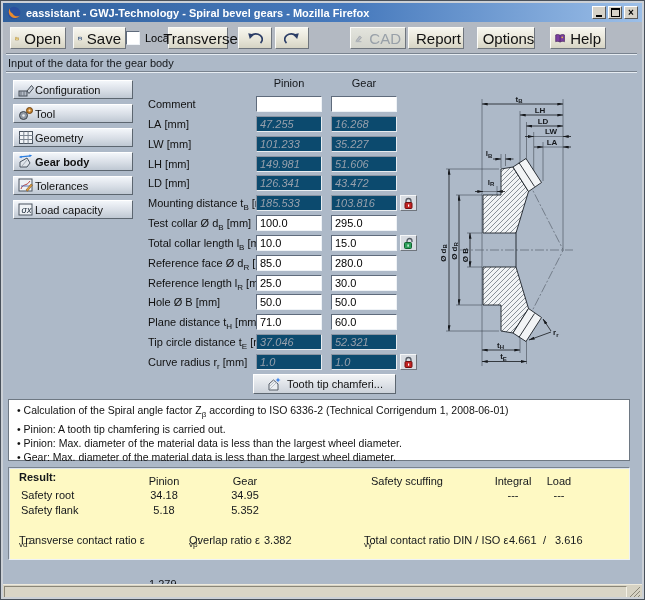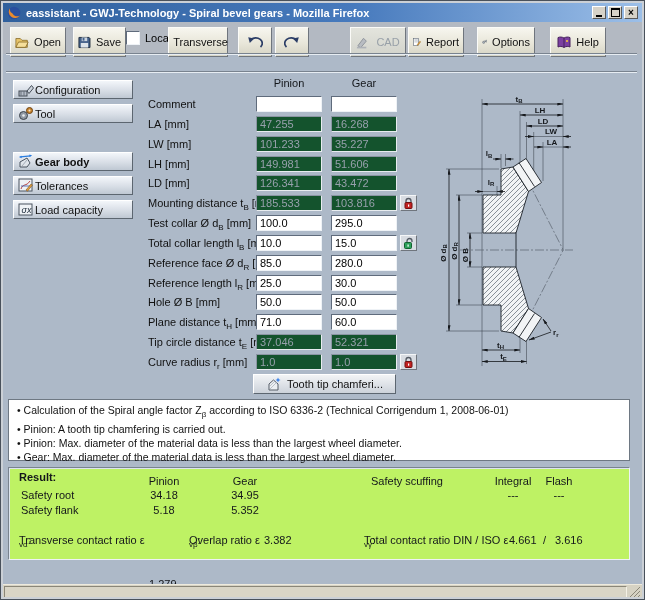--- a/index.html
+++ b/index.html
@@ -14,24 +14,24 @@
     display:flex;align-items:center;padding:0 4px;box-sizing:border-box;}
   .title{color:#fff;font-weight:bold;font-size:11px;margin-left:5px;white-space:nowrap;}
   .winbtns{margin-left:auto;display:flex;gap:2px;}
   .wbtn{width:14px;height:13px;background:#d6d2c8;border:1px solid;border-color:#fff #5a5a5a #5a5a5a #fff;
     display:flex;align-items:center;justify-content:center;padding:0;font-size:10px;font-weight:bold;line-height:1;cursor:default;}
   .g-min{width:6px;height:2px;background:#000;margin-top:6px;}
   .g-max{width:7px;height:6px;border:1px solid #000;border-top-width:2px;}
 
   
   .toolband{position:absolute;left:3px;top:22px;right:3px;height:32px;background:#b3b9c2;}
-  .tbtn{position:absolute;top:27px;height:30px;box-sizing:border-box;
+  .tbtn{position:absolute;top:27px;height:22px;box-sizing:border-box;
     background:linear-gradient(180deg,#f7f6ef 0%,#e8e6d9 55%,#d6d4c4 100%);
     border:1px solid;border-color:#fbfbf8 #6f757d #6f757d #fbfbf8;
-    display:flex;align-items:center;justify-content:center;gap:5px;font-size:11px;color:#111;padding:0 4px;cursor:default;}
+    display:flex;align-items:center;justify-content:center;gap:5px;font-size:15px;color:#111;padding:0 4px;cursor:default;}
   .tbtn.dis{color:#98a0a8;background:linear-gradient(180deg,#e3e4dd,#d2d3cb);}
   .localwrap{position:absolute;top:27px;left:126px;height:22px;display:flex;align-items:center;gap:5px;}
   .cbox{width:12px;height:12px;background:#fff;border:1px solid;border-color:#5f6b7c #eef2f6 #eef2f6 #5f6b7c;display:inline-block;}
 
   .groove{position:absolute;left:6px;right:8px;height:0;border-top:1px solid #79838f;border-bottom:1px solid #e7edf3;}
   .sechead{position:absolute;left:8px;top:57px;font-size:11px;color:#14171b;}
 
   
   .sbtn{position:absolute;left:13px;width:120px;height:19px;box-sizing:border-box;
     background:linear-gradient(180deg,#f3f6fa 0%,#d8dee6 55%,#bfc8d3 100%);
@@ -42,21 +42,21 @@
   .sbtn.active .slab{font-weight:bold;}
 
   
   .colhead{position:absolute;top:77px;width:66px;text-align:center;color:#14171b;}
   .frow{position:absolute;left:148px;width:275px;height:18px;}
   .flabel{position:absolute;left:0;top:2px;color:#111;white-space:nowrap;}
   .flabel sub, .rsub{font-size:8px;}
   .fin{position:absolute;top:0;width:66px;height:16px;box-sizing:border-box;font-family:inherit;font-size:11px;
     padding:0 3px;background:#fff;color:#000;border:1px solid;border-color:#5f6b7c #eef2f6 #eef2f6 #5f6b7c;}
   .fin.pin{left:108px;} .fin.gin{left:183px;}
-  .fin.dis{background:#14532d;color:#97a0ac;border-color:#8b95a3 #e8ecf0 #e8ecf0 #8b95a3;}
+  .fin.dis{background:#0c4a6e;color:#97a0ac;border-color:#8b95a3 #e8ecf0 #e8ecf0 #8b95a3;font-style:italic;}
   .lockbtn{position:absolute;left:252px;top:0;width:17px;height:16px;box-sizing:border-box;background:#d8dce2;
     border:1px solid;border-color:#f4f6f8 #6f757d #6f757d #f4f6f8;padding:0;display:flex;align-items:center;justify-content:center;}
   .chamferbtn{position:absolute;left:253px;top:374px;width:143px;height:20px;box-sizing:border-box;
     background:linear-gradient(180deg,#f2f4f6,#ccd2da);border:1px solid;border-color:#fff #5c6670 #5c6670 #fff;
     display:flex;align-items:center;justify-content:center;gap:6px;font-size:11px;color:#111;}
 
   
   .diagram{position:absolute;left:433px;top:85px;width:210px;height:310px;}
   .diagram .e{stroke:#39404a;stroke-width:0.55;}
   .diagram .d{stroke:#15181c;stroke-width:0.8;}
@@ -65,21 +65,21 @@
   .diagram text{font-family:"Liberation Sans",sans-serif;font-size:8px;font-weight:bold;fill:#15181c;}
   .diagram .ts{font-size:6px;}
 
   
   .notes{position:absolute;left:8px;top:399px;width:622px;height:62px;box-sizing:border-box;background:#fff;
     border:1px solid #6e7883;}
   .note{position:absolute;left:8px;font-size:10.5px;color:#111;white-space:nowrap;}
   .note sub{font-size:8px;}
 
   
-  .results{position:absolute;left:8px;top:467px;width:622px;height:93px;box-sizing:border-box;background:#bef264;
+  .results{position:absolute;left:8px;top:467px;width:622px;height:93px;box-sizing:border-box;background:#fef9c3;
     border:1px solid;border-color:#79838f #eef2f6 #eef2f6 #79838f;box-shadow:inset 1px 1px 0 #dde5ee;}
   .results span{position:absolute;white-space:nowrap;color:#14171b;}
   .rc{width:60px;text-align:center;}
   .rtitle{font-weight:bold;}
 
   
   .statusband{position:absolute;left:3px;right:3px;top:584px;height:13px;background:#d6d2c3;border-top:1px solid #eeeadd;}
   .statusfield{position:absolute;left:1px;top:1px;width:621px;height:10px;background:#d9d5c6;
     border:1px solid;border-color:#8a8678 #f4f1e6 #f4f1e6 #8a8678;}
   .grip{position:absolute;right:2px;top:1px;width:12px;height:11px;}
@@ -181,20 +181,21 @@
   <button class="tbtn" style="left:550px;width:56px;">
     <svg width="14" height="13" viewBox="0 0 14 13">
       <path d="M7,2 C5,0.8 2.5,0.8 1,1.6 V11 C2.5,10.2 5,10.2 7,11.4 C9,10.2 11.5,10.2 13,11 V1.6 C11.5,0.8 9,0.8 7,2 Z" fill="#7b3fa0" stroke="#46215c"></path>
       <line x1="7" y1="2" x2="7" y2="11.4" stroke="#46215c"></line>
       <circle cx="10" cy="5" r="1.1" fill="#f2c13c"></circle>
     </svg>
       <span>Help</span>
   </button>
 
   <div class="groove" style="top:53px;"></div>
+  <div class="sechead">Input of the data for the gear body</div>
   <div class="groove" style="top:71px;"></div>
 
   <button class="sbtn" style="top:80px;">
     <span class="sic">
       <svg width="16" height="15" viewBox="0 0 16 15">
           <rect x="1" y="9" width="8" height="5" fill="#b5bdc8" stroke="#444c56"></rect>
           <polygon points="9,9 13.5,3.5 15.5,6 11,11.5" fill="#cfd6de" stroke="#444c56"></polygon>
           <line x1="3" y1="9" x2="3" y2="14" stroke="#6a727c"></line>
           <line x1="6" y1="9" x2="6" y2="14" stroke="#6a727c"></line>
         </svg>
@@ -204,20 +205,32 @@
   <button class="sbtn" style="top:104px;">
     <span class="sic">
       <svg width="16" height="15" viewBox="0 0 16 15">
           <circle cx="5.5" cy="9.5" r="4" fill="#8f98a4" stroke="#3c434c"></circle>
           <circle cx="5.5" cy="9.5" r="1.3" fill="#e8ecf0"></circle>
           <circle cx="11.5" cy="4.5" r="3" fill="#c8852f" stroke="#6e4312"></circle>
           <circle cx="11.5" cy="4.5" r="1" fill="#f4e8d4"></circle>
         </svg>
     </span>
     <span class="slab">Tool</span>
+  </button>
+  <button class="sbtn" style="top:128px;">
+    <span class="sic">
+      <svg width="16" height="15" viewBox="0 0 16 15">
+          <rect x="1.5" y="1.5" width="13" height="12" fill="#f2f5f8" stroke="#4a5460"></rect>
+          <line x1="5.8" y1="1.5" x2="5.8" y2="13.5" stroke="#7c8692"></line>
+          <line x1="10.1" y1="1.5" x2="10.1" y2="13.5" stroke="#7c8692"></line>
+          <line x1="1.5" y1="5.5" x2="14.5" y2="5.5" stroke="#7c8692"></line>
+          <line x1="1.5" y1="9.5" x2="14.5" y2="9.5" stroke="#7c8692"></line>
+        </svg>
+    </span>
+    <span class="slab">Geometry</span>
   </button>
   <button class="sbtn active" style="top:152px;">
     <span class="sic">
       <svg width="16" height="15" viewBox="0 0 16 15">
           <polygon points="2,13 2,8 9,4 12,9 9,13" fill="#dfe4ea" stroke="#4a5460"></polygon>
           <line x1="4" y1="12" x2="9" y2="6" stroke="#8a94a0" stroke-width="0.7"></line>
           <path d="M2.5,2.8 L12.5,1.8" stroke="#2a7de0" stroke-width="1.3"></path>
           <polygon points="0.8,3.1 3.6,1.8 3.6,4.2" fill="#2a7de0"></polygon>
           <polygon points="14.2,1.6 11.4,0.6 11.4,3" fill="#2a7de0"></polygon>
         </svg>
@@ -437,21 +450,21 @@
     <div class="note" style="top:37px;"><span>•</span> <span>Pinion: Max. diameter of the material data is less than the largest wheel diameter.</span><sub></sub><span></span></div>
     <div class="note" style="top:51px;"><span>•</span> <span>Gear: Max. diameter of the material data is less than the largest wheel diameter.</span><sub></sub><span></span></div>
   </div>
 
   <div class="results">
     <span class="rtitle" style="left:10px;top:3px;">Result:</span>
     <span class="rc" style="left:125px;top:7px;">Pinion</span>
     <span class="rc" style="left:206px;top:7px;">Gear</span>
     <span style="left:362px;top:7px;">Safety scuffing</span>
     <span class="rc" style="left:484px;top:7px;width:40px;">Integral</span>
-    <span class="rc" style="left:530px;top:7px;width:40px;">Flash</span>
+    <span class="rc" style="left:530px;top:7px;width:40px;">Load</span>
 
     <span style="left:12px;top:21px;">Safety root</span>
     <span class="rc" style="left:125px;top:21px;">34.18</span>
     <span class="rc" style="left:206px;top:21px;">34.95</span>
     <span class="rc" style="left:484px;top:21px;width:40px;">---</span>
     <span class="rc" style="left:530px;top:21px;width:40px;">---</span>
 
     <span style="left:12px;top:36px;">Safety flank</span>
     <span class="rc" style="left:125px;top:36px;">5.18</span>
     <span class="rc" style="left:206px;top:36px;">5.352</span>

